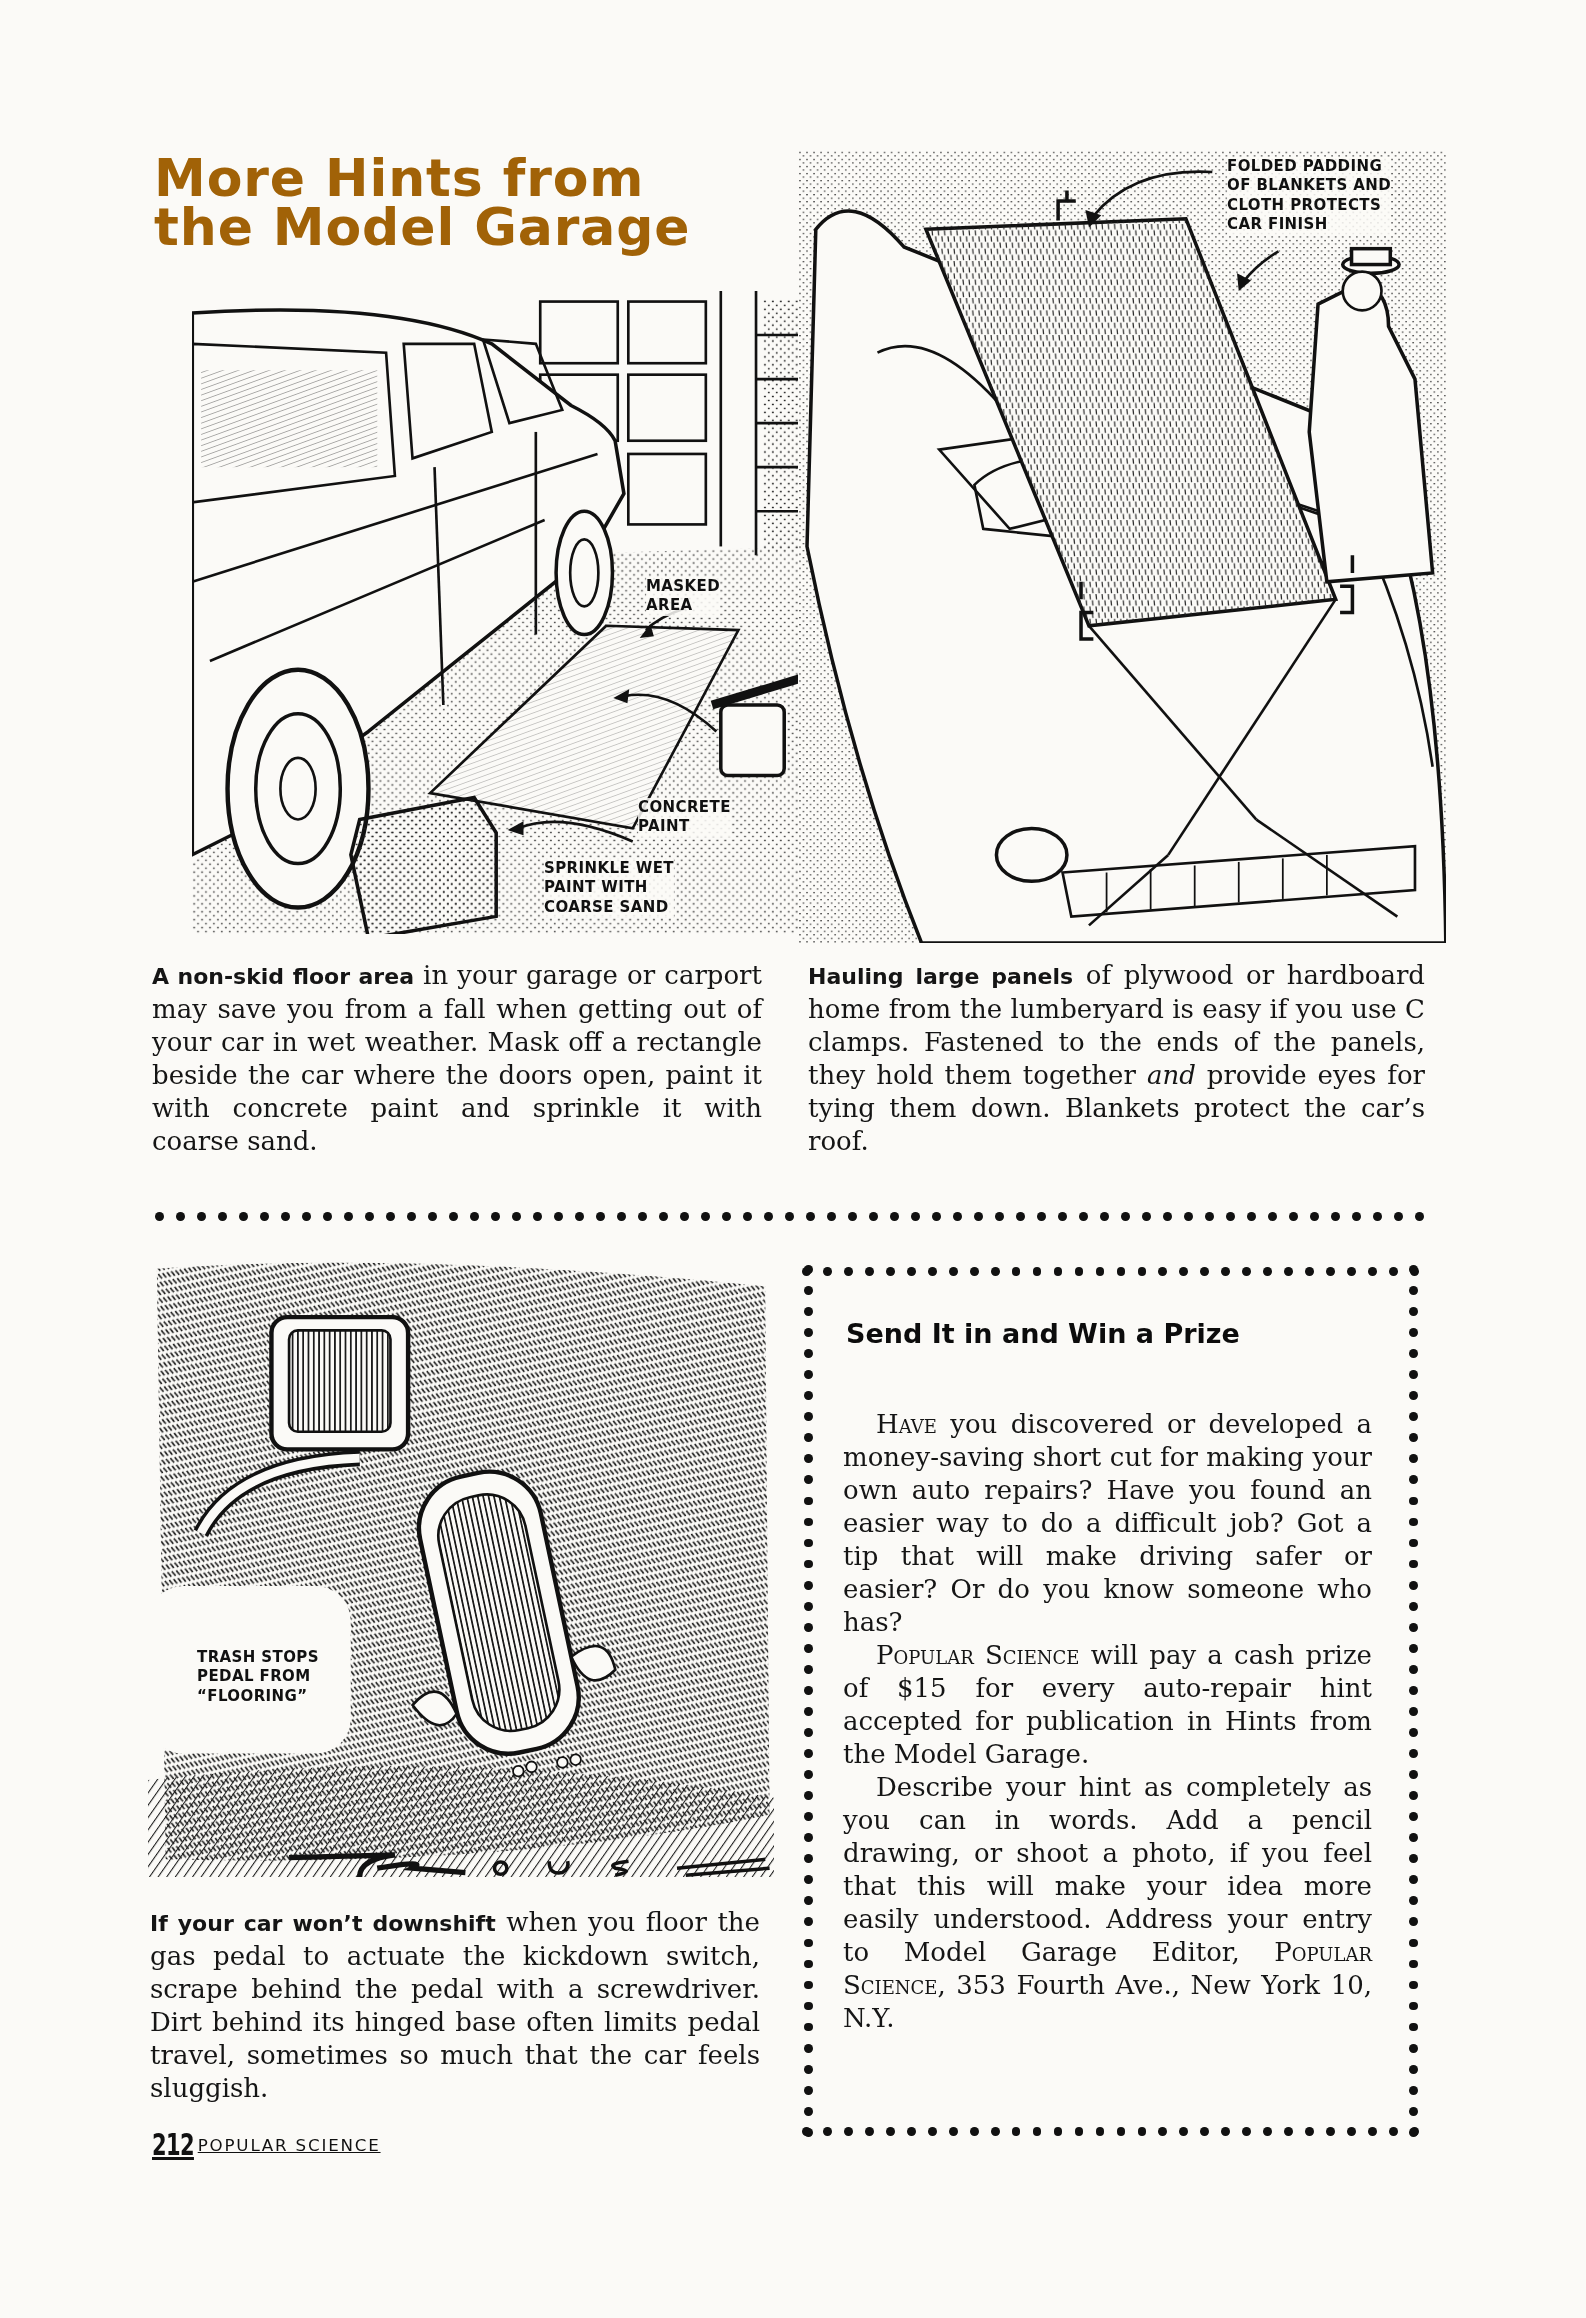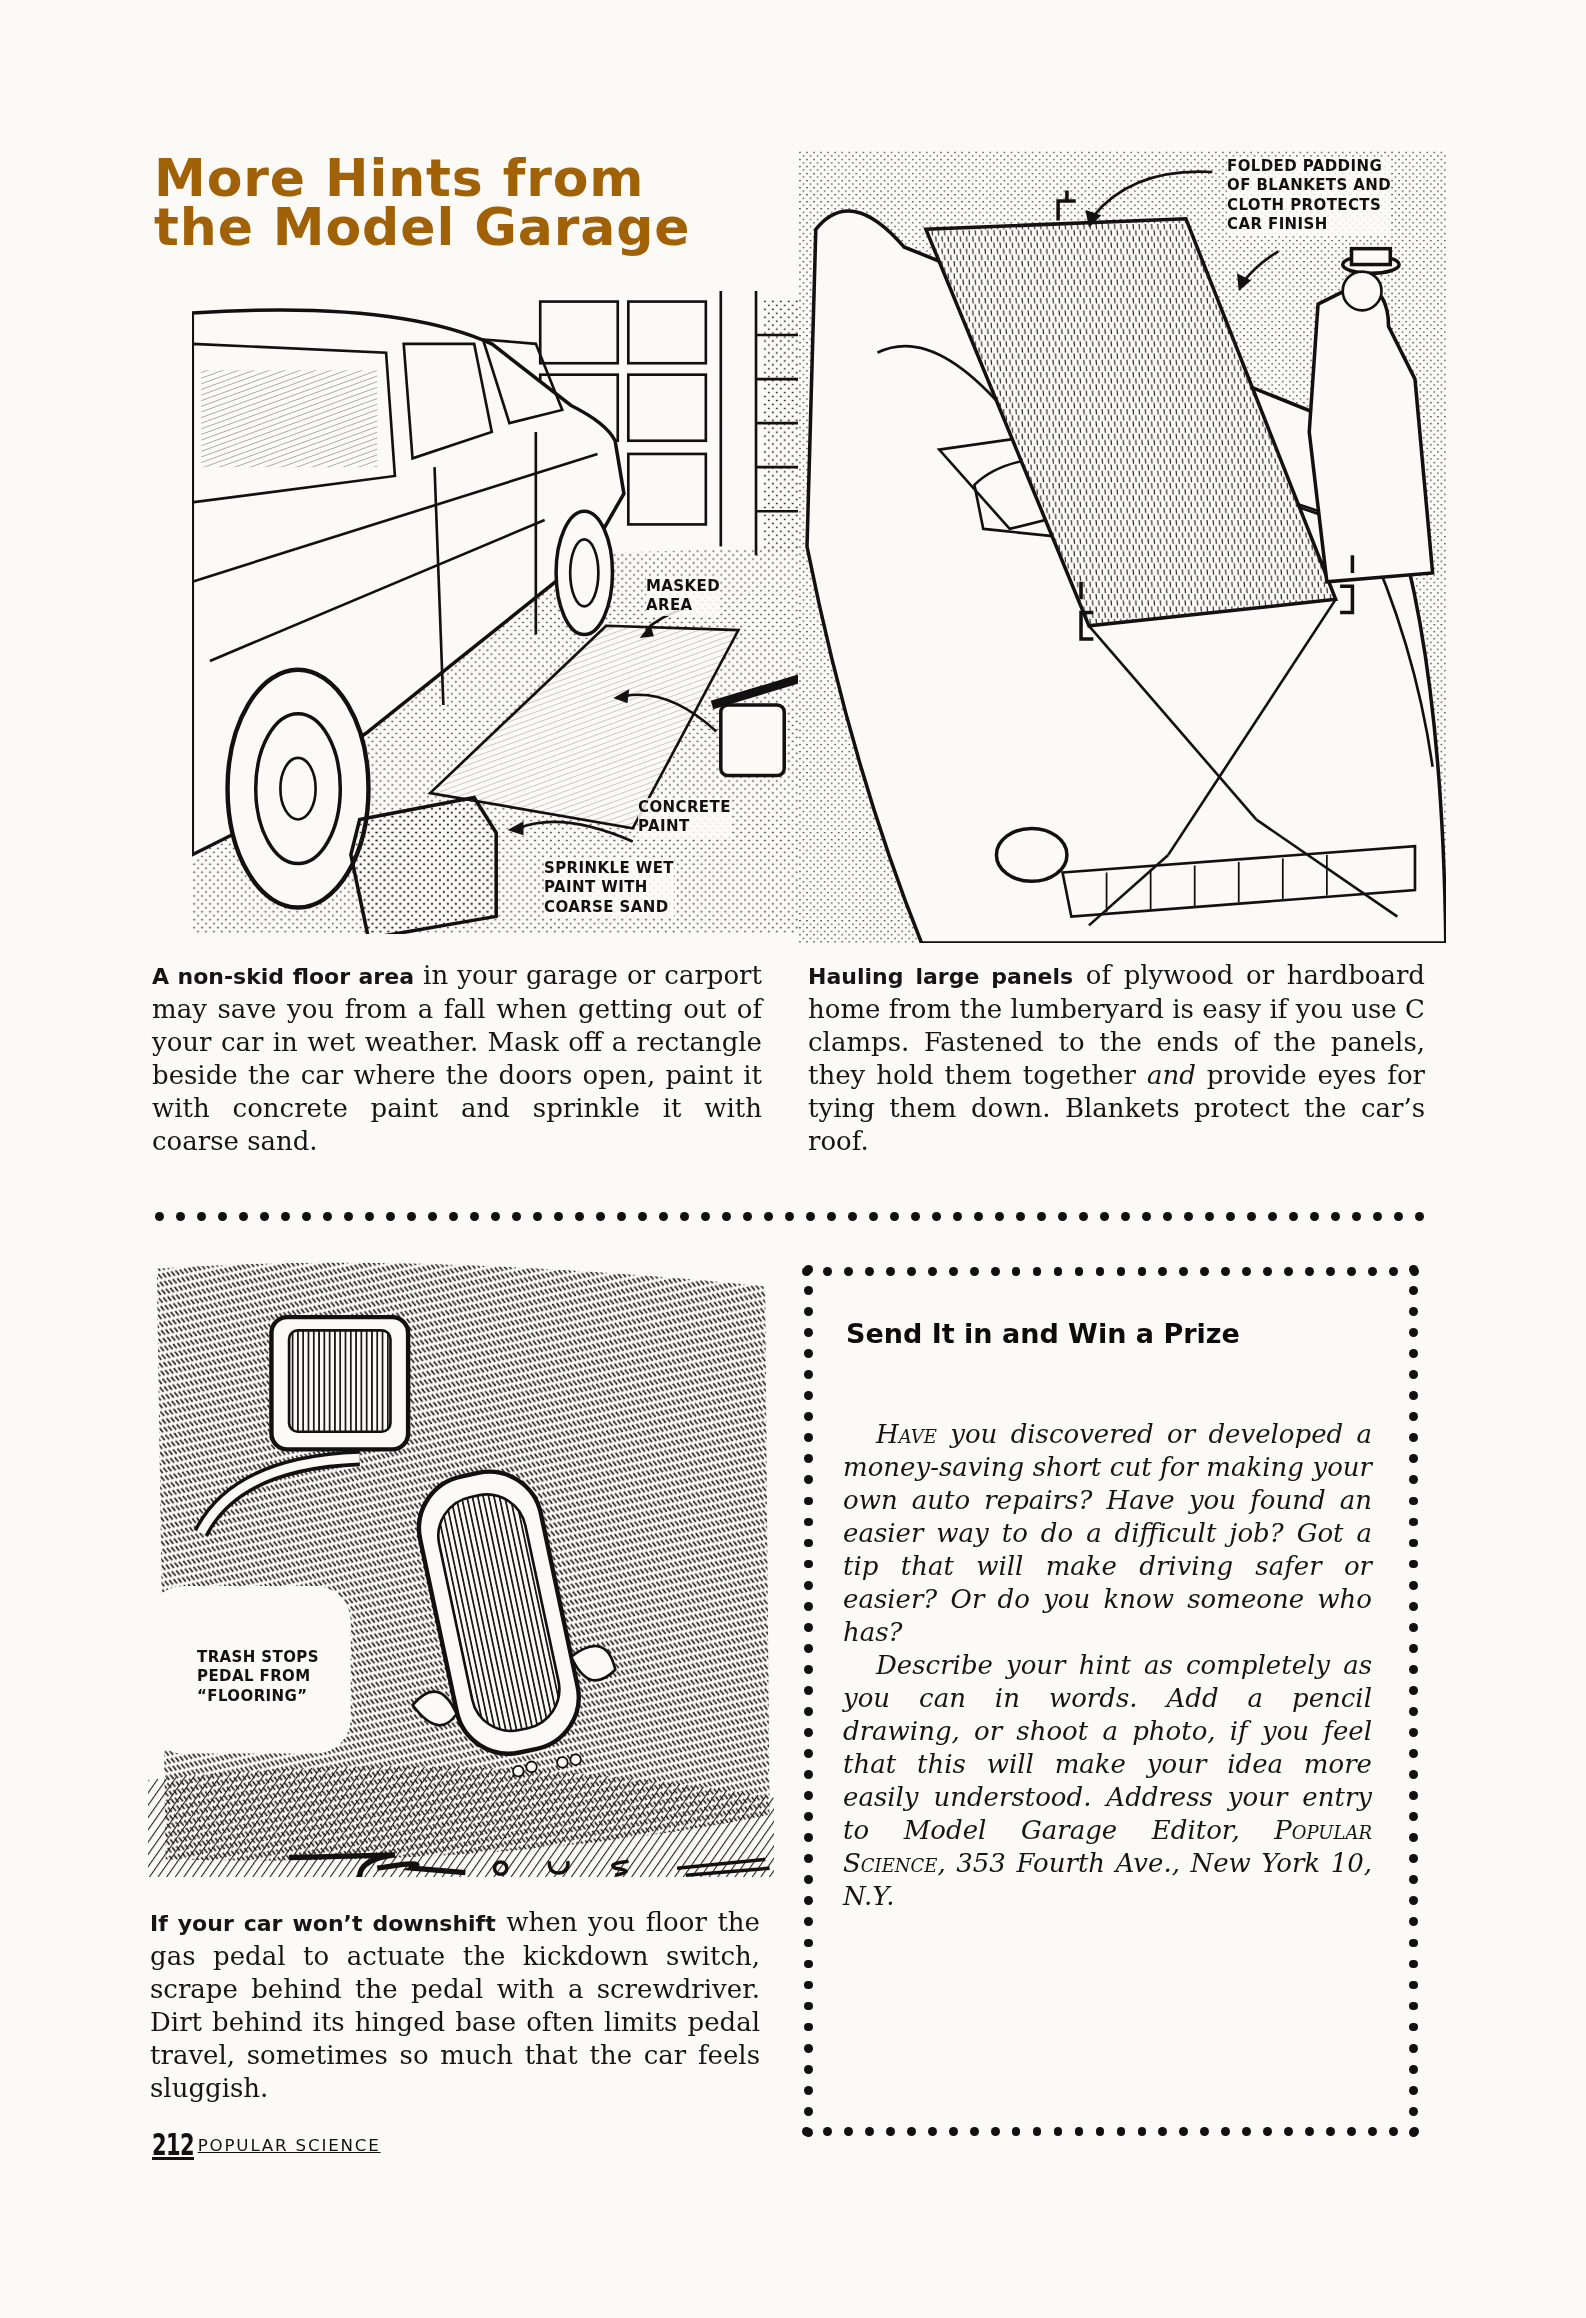--- a/index.html
+++ b/index.html
@@ -500,22 +500,23 @@
       <span></span>
       <span></span>
       <span></span>
       <span></span>
     </div>
 
   <div class="abs box-title" style="left:44px; top:50px;">
     <div>Send It in and Win a Prize</div>
   </div>
 
-  <div class="abs body-text" style="left:41px; top:153px; width:529px;font-style:italic;">
+  <div class="abs body-text" style="left:41px; top:143px; width:529px;">
     <p class="indent"><span class="sc">Have</span><span> you discovered or developed a money-saving short cut for making your own auto repairs? Have you found an easier way to do a difficult job? Got a tip that will make driving safer or easier? Or do you know someone who has?</span></p>
+    <p class="indent"><span class="sc">Popular Science</span><span> will pay a cash prize of $15 for every auto-repair hint accepted for publication in Hints from the Model Garage.</span></p>
     <p class="indent"><span>Describe your hint as completely as you can in words. Add a pencil drawing, or shoot a photo, if you feel that this will make your idea more easily understood. Address your entry to Model Garage Editor, </span><span class="sc">Popular Science</span><span>, 353 Fourth Ave., New York 10, N.Y.</span></p>
   </div>
 </div>
 
 <div class="abs footer">
   <span class="pg">212</span>
   <span class="mag">POPULAR SCIENCE</span>
 </div>
 
 

